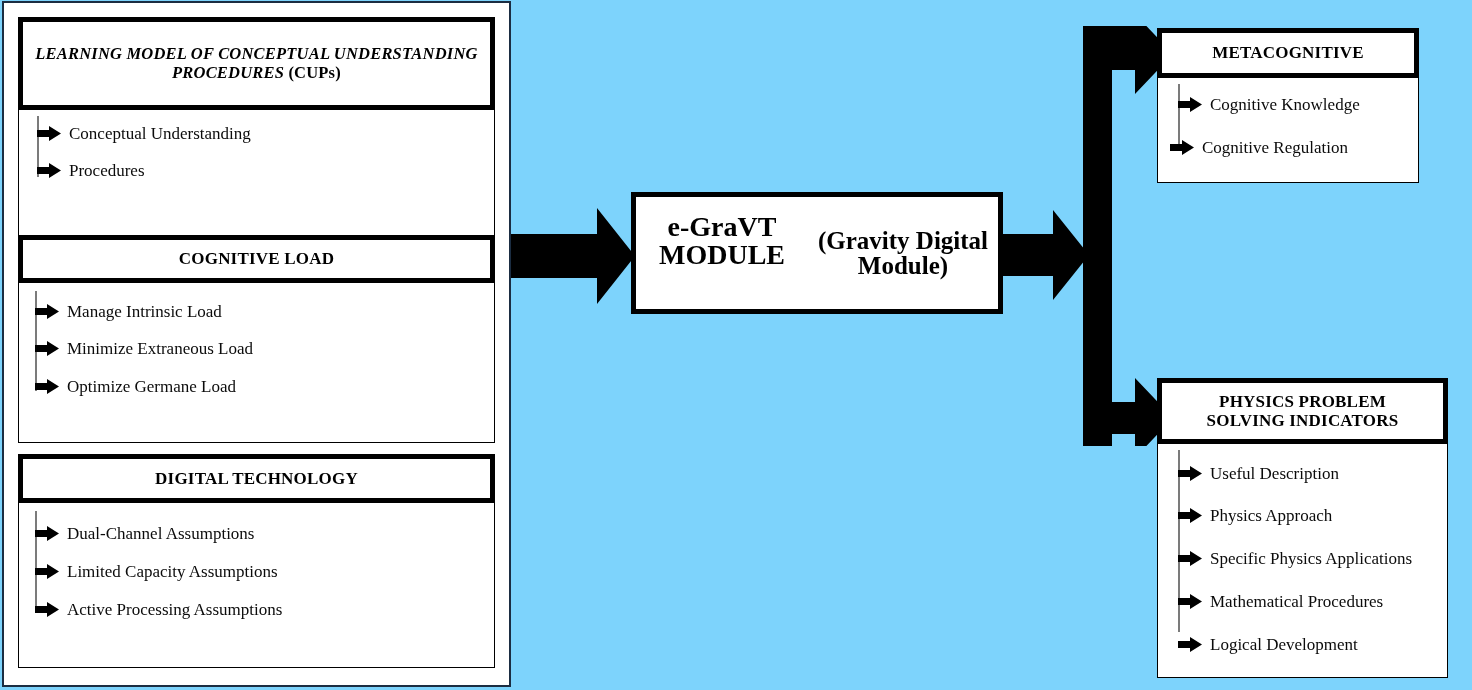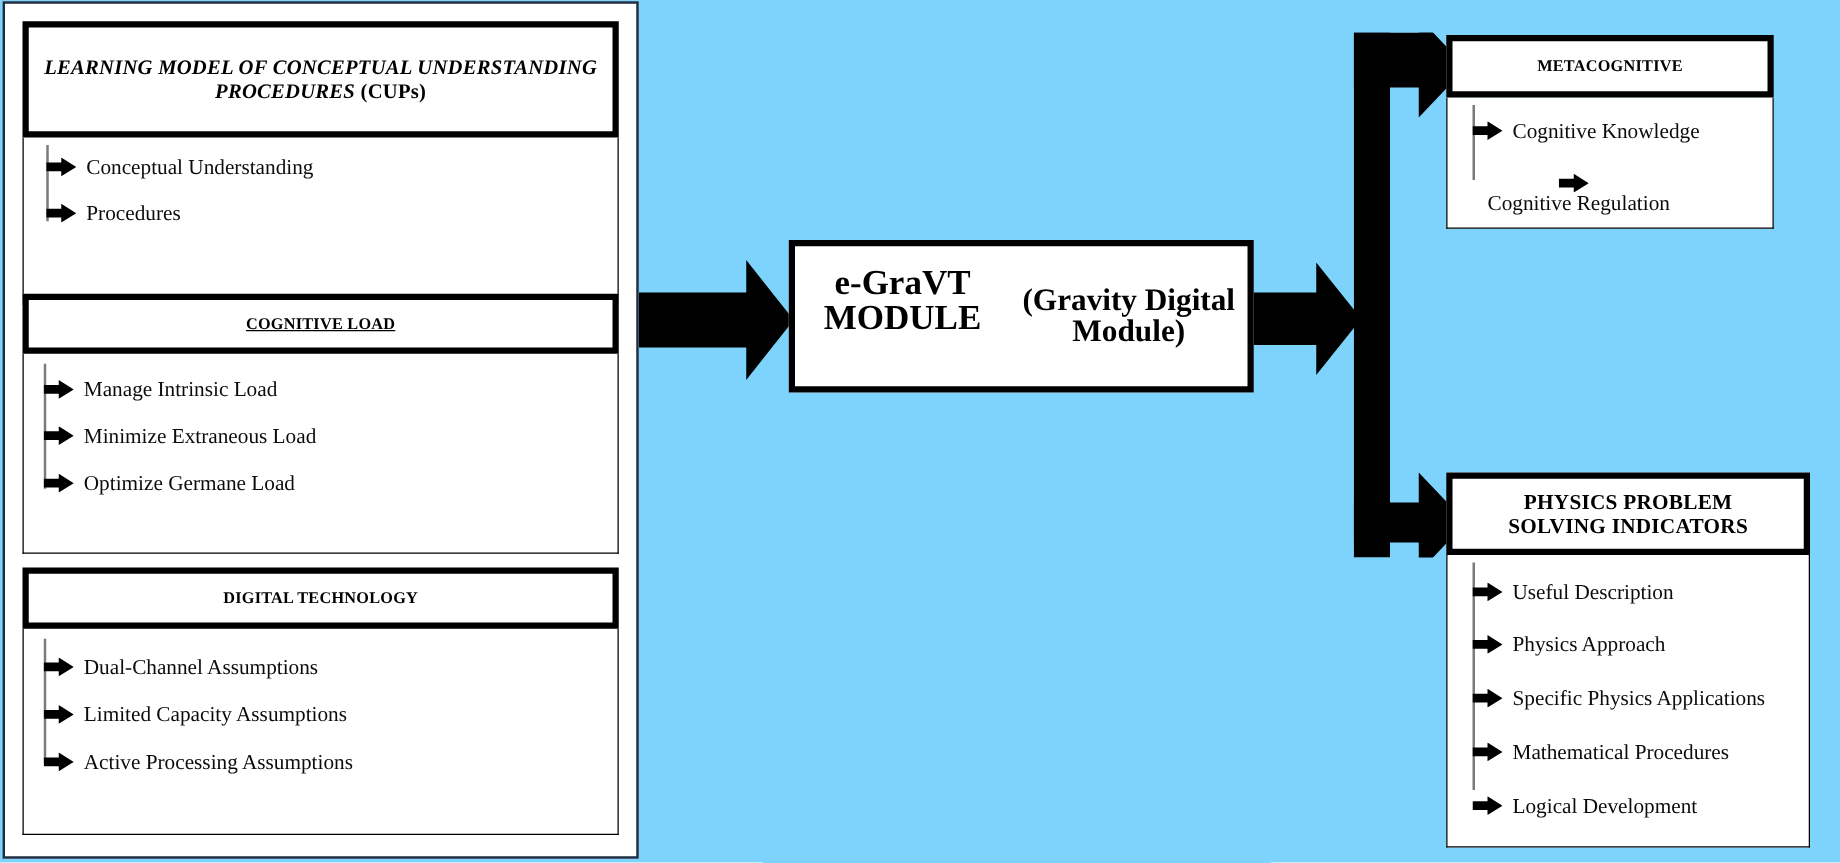--- a/index.html
+++ b/index.html
@@ -120,21 +120,21 @@
   }
 
   
   .connector {
     position: absolute;
     display: block;
   }
 
   .ttl-cups  { font-size: 16.5px; font-style: italic; }
   .ttl-cups .rm { font-style: normal; }
-  .ttl-plain { font-size: 13px; }
+  .ttl-plain { font-size: 17px; }
   .ttl-two   { font-size: 17px; }
 </style>
 </head>
 <body>
 
 <div id="canvas">
 
   <div class="outer-frame"></div>
 
   <div class="group" style="left:18px; top:17px; width:477px; height:203px;">
@@ -159,21 +159,21 @@
           <svg class="bullet-arrow" viewBox="0 0 24 15">
             <polygon points="0,4 12,4 12,0 24,7.5 12,15 12,11 0,11" fill="#000"></polygon>
           </svg>
           <span class="bullet-label">Procedures</span>
         </div>
 
       </div>
     </div>
   </div>
 
-  <div class="group" style="left:18px; top:235px; width:485px; height:208px;text-decoration:underline;">
+  <div class="group" style="left:18px; top:235px; width:485px; height:208px;">
     <div class="group-title" style="width:477px; height:48px;">
       <div class="ttl ttl-plain">COGNITIVE LOAD</div>
     </div>
     <div class="group-body" style="width:477px; height:160px;">
       <div class="spine" style="left:16px; top:8px; height:100px;"></div>
       <div class="bullets">
 
         <div class="bullet" style="left:16px; top:20px;justify-content:flex-end;">
           <svg class="bullet-arrow" viewBox="0 0 24 15">
             <polygon points="0,4 12,4 12,0 24,7.5 12,15 12,11 0,11" fill="#000"></polygon>
@@ -263,21 +263,21 @@
       <div class="spine" style="left:20px; top:6px; height:60px;"></div>
       <div class="bullets">
 
         <div class="bullet" style="left:20px; top:18px;">
           <svg class="bullet-arrow" viewBox="0 0 24 15">
             <polygon points="0,4 12,4 12,0 24,7.5 12,15 12,11 0,11" fill="#000"></polygon>
           </svg>
           <span class="bullet-label">Cognitive Knowledge</span>
         </div>
 
-        <div class="bullet" style="left:32px; top:61px;flex-direction:column;">
+        <div class="bullet" style="left:12px; top:61px;">
           <svg class="bullet-arrow" viewBox="0 0 24 15">
             <polygon points="0,4 12,4 12,0 24,7.5 12,15 12,11 0,11" fill="#000"></polygon>
           </svg>
           <span class="bullet-label">Cognitive Regulation</span>
         </div>
 
       </div>
     </div>
   </div>
 

